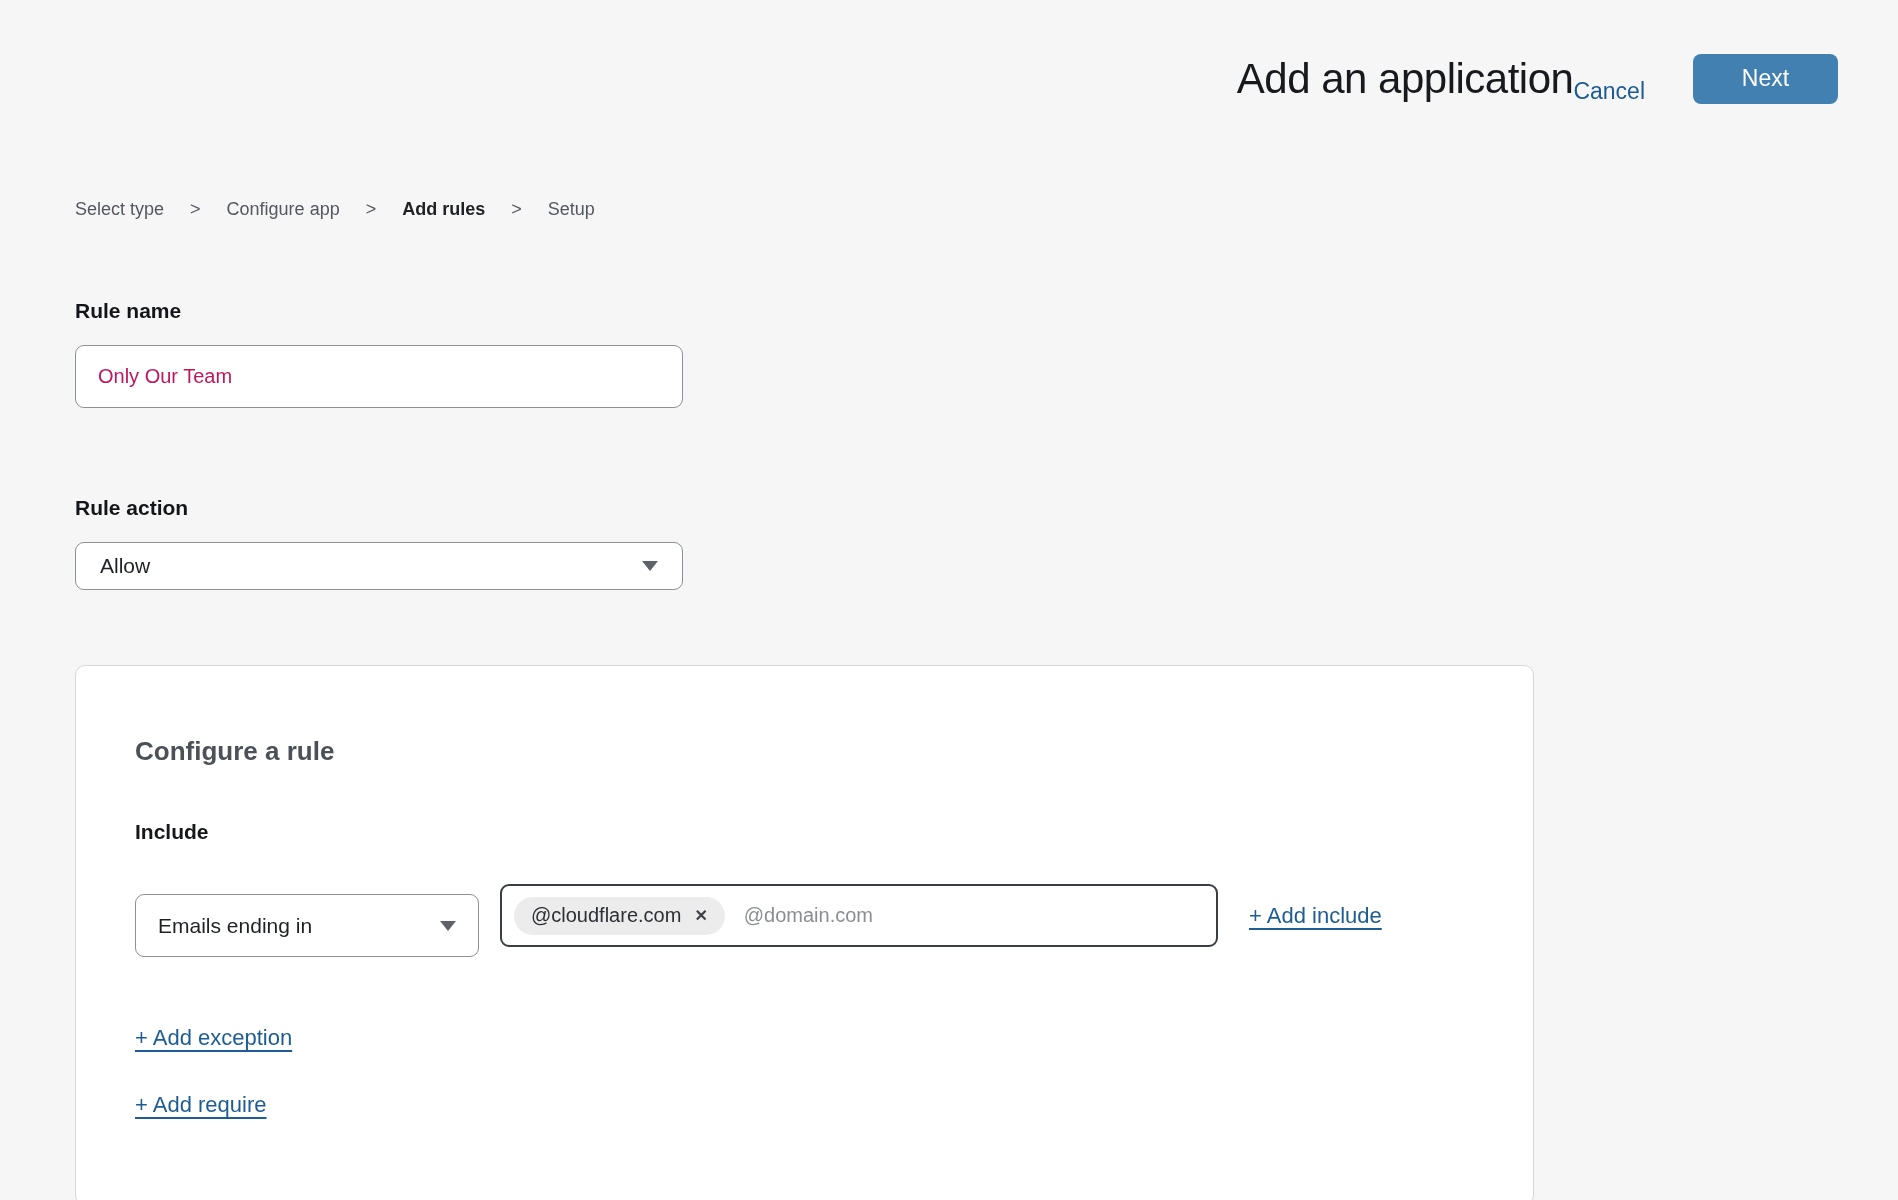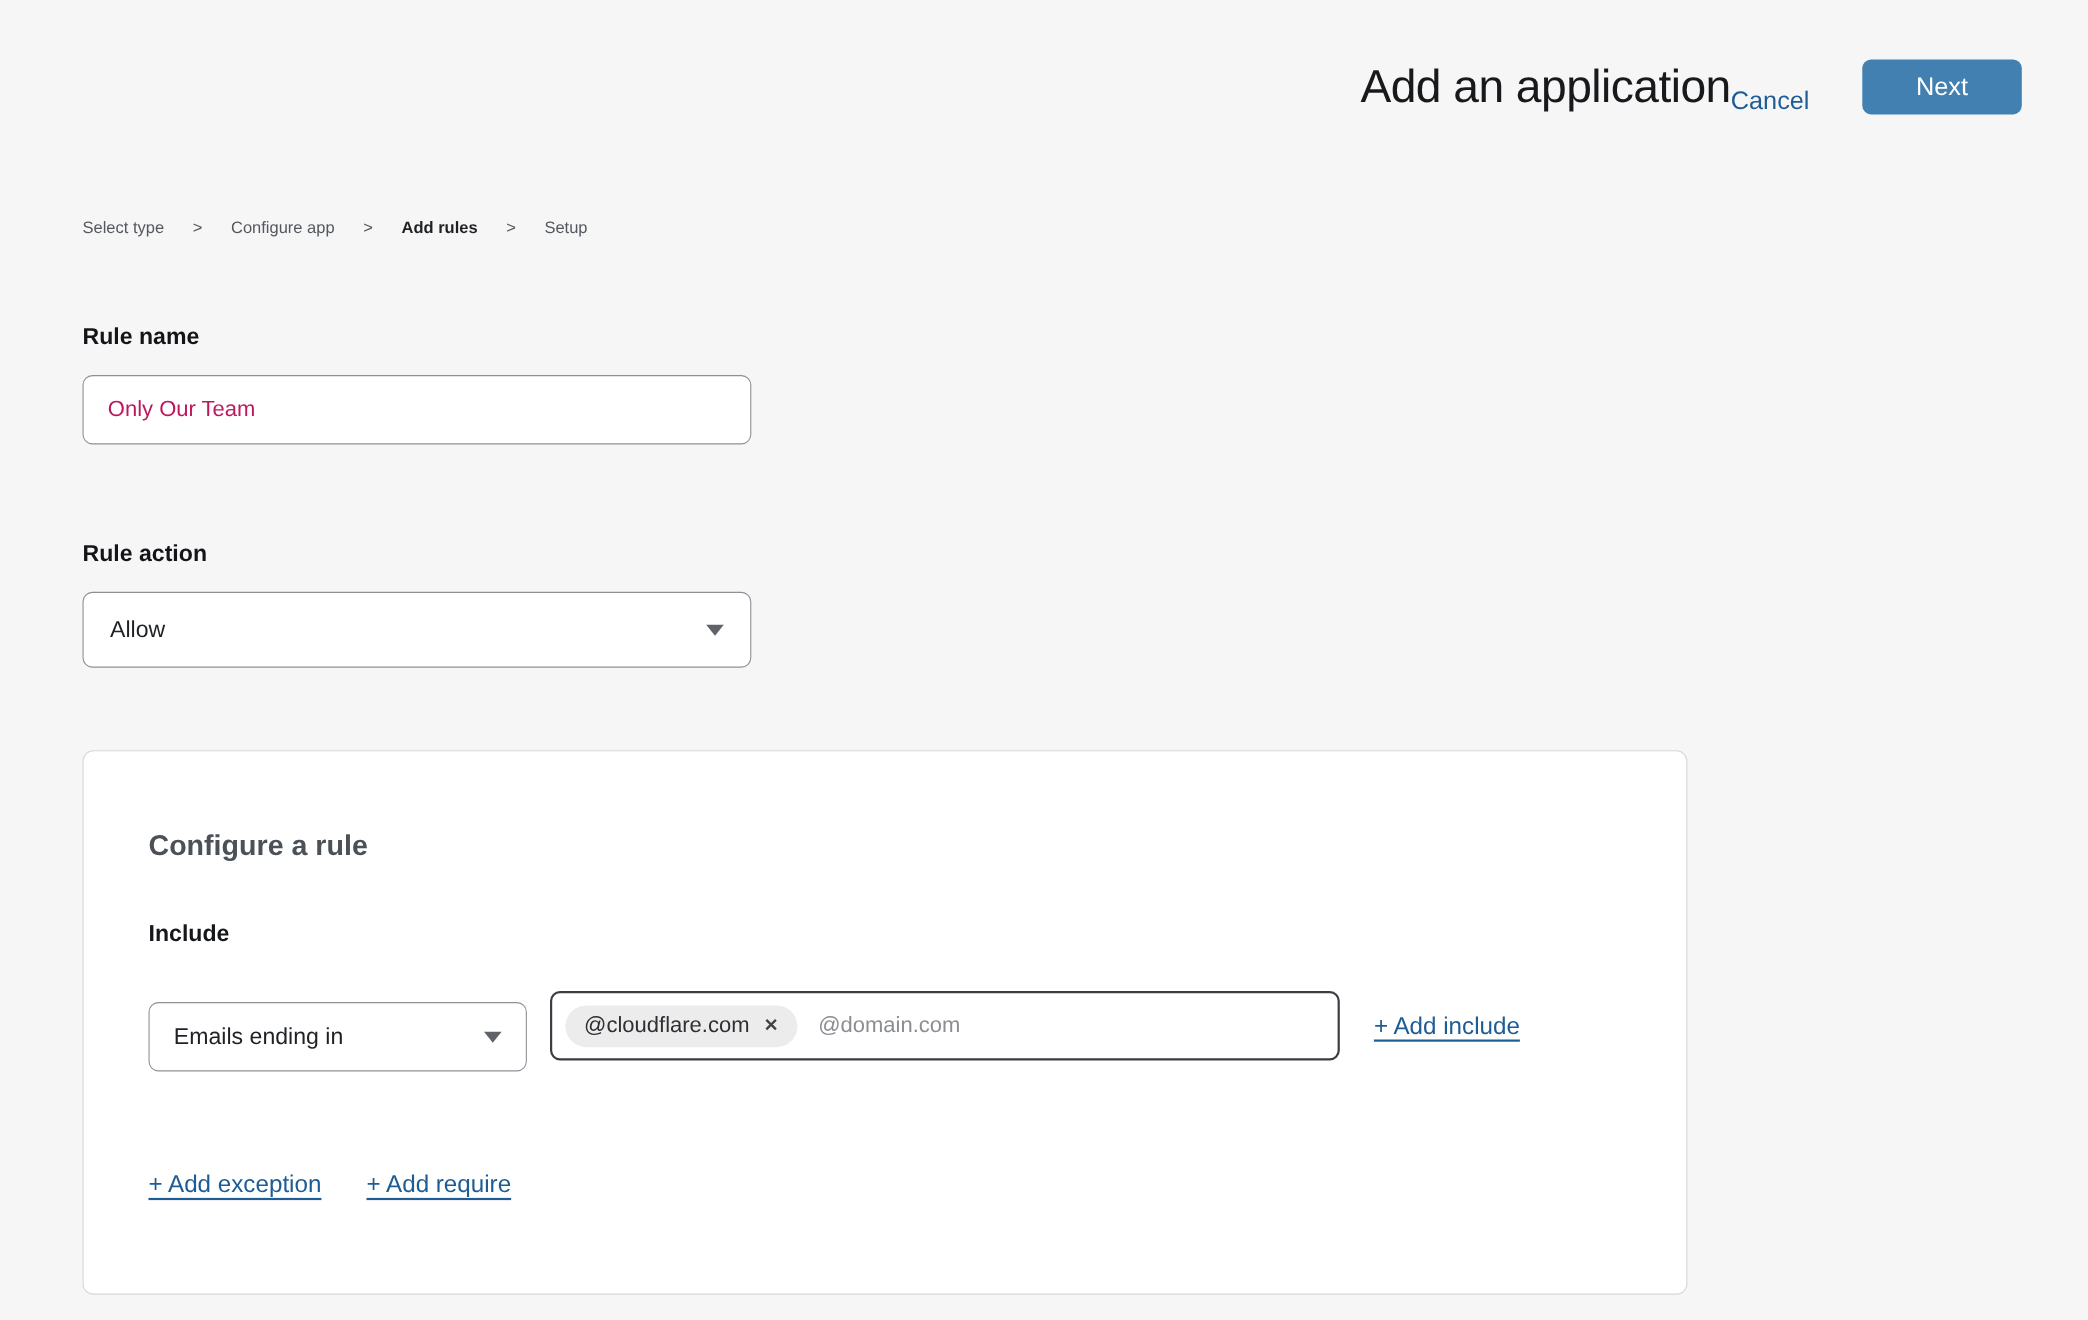--- a/index.html
+++ b/index.html
@@ -50,21 +50,21 @@
     font-size: 23px;
     cursor: pointer;
   }
 
   
   .breadcrumb {
     margin-top: 94px;
     display: flex;
     align-items: center;
     gap: 26px;
-    font-size: 15px;
+    font-size: 18px;
     color: #54585e;
   }
   .breadcrumb .crumb { cursor: default; }
   .breadcrumb .crumb.active {
     font-weight: 700;
     color: #1f2124;
   }
   .breadcrumb .sep { color: #54585e; }
 
   
@@ -85,21 +85,21 @@
     padding: 0 22px;
     font-family: "Liberation Sans", sans-serif;
     font-size: 20px;
     color: #be185d;
     outline: none;
   }
   .field-label.action-label { margin-top: 88px; }
   .select-box {
     margin-top: 22px;
     width: 608px;
-    height: 69px;
+    height: 48px;
     background: #ffffff;
     border: 1px solid #8d9196;
     border-radius: 9px;
     display: flex;
     align-items: center;
     justify-content: space-between;
     padding: 0 24px;
     font-size: 21px;
     color: #1e2125;
     cursor: pointer;
@@ -201,23 +201,24 @@
   .inline-link {
     font-size: 22px;
     color: #1d5c94;
     text-decoration: underline;
     text-underline-offset: 5px;
     cursor: pointer;
   }
   .add-include-link { margin-left: 31px; }
 
   .links-row {
-    margin-top: 90px;
+    margin-top: 68px;
     display: flex;
     gap: 41px;
+    flex-direction: column;
   }
 </style>
 </head>
 <body>
 
 <div class="page">
 
   <div class="header-row">
     <h1 class="page-title">Add an application</h1>
     <div class="header-actions">

